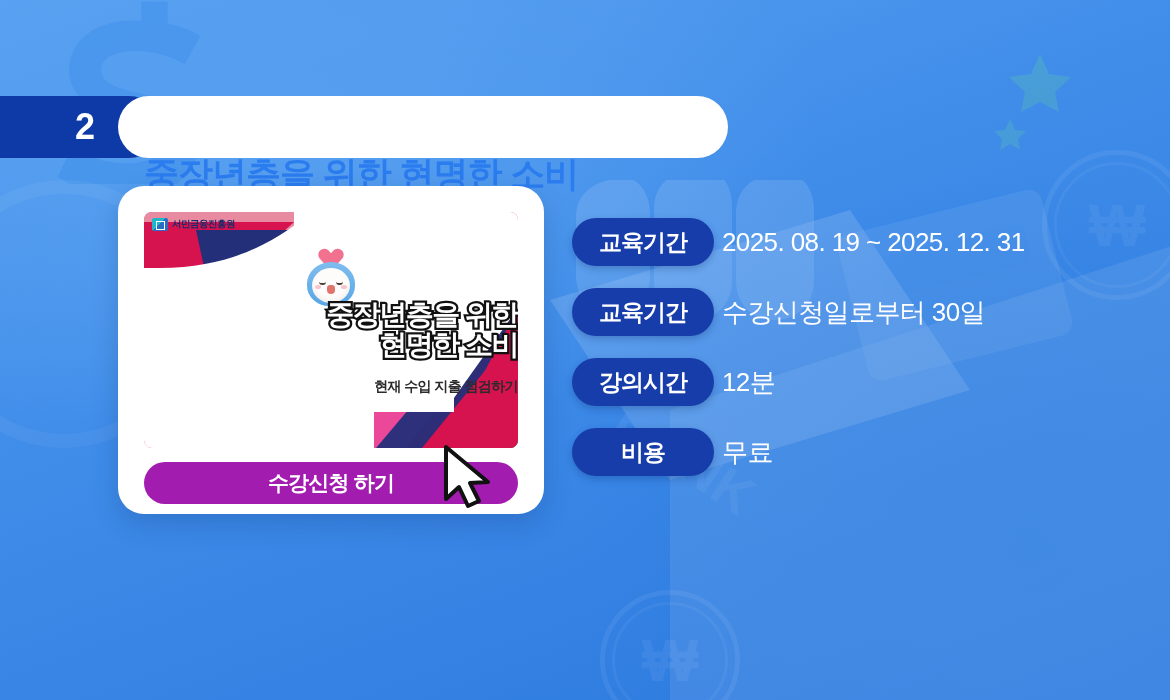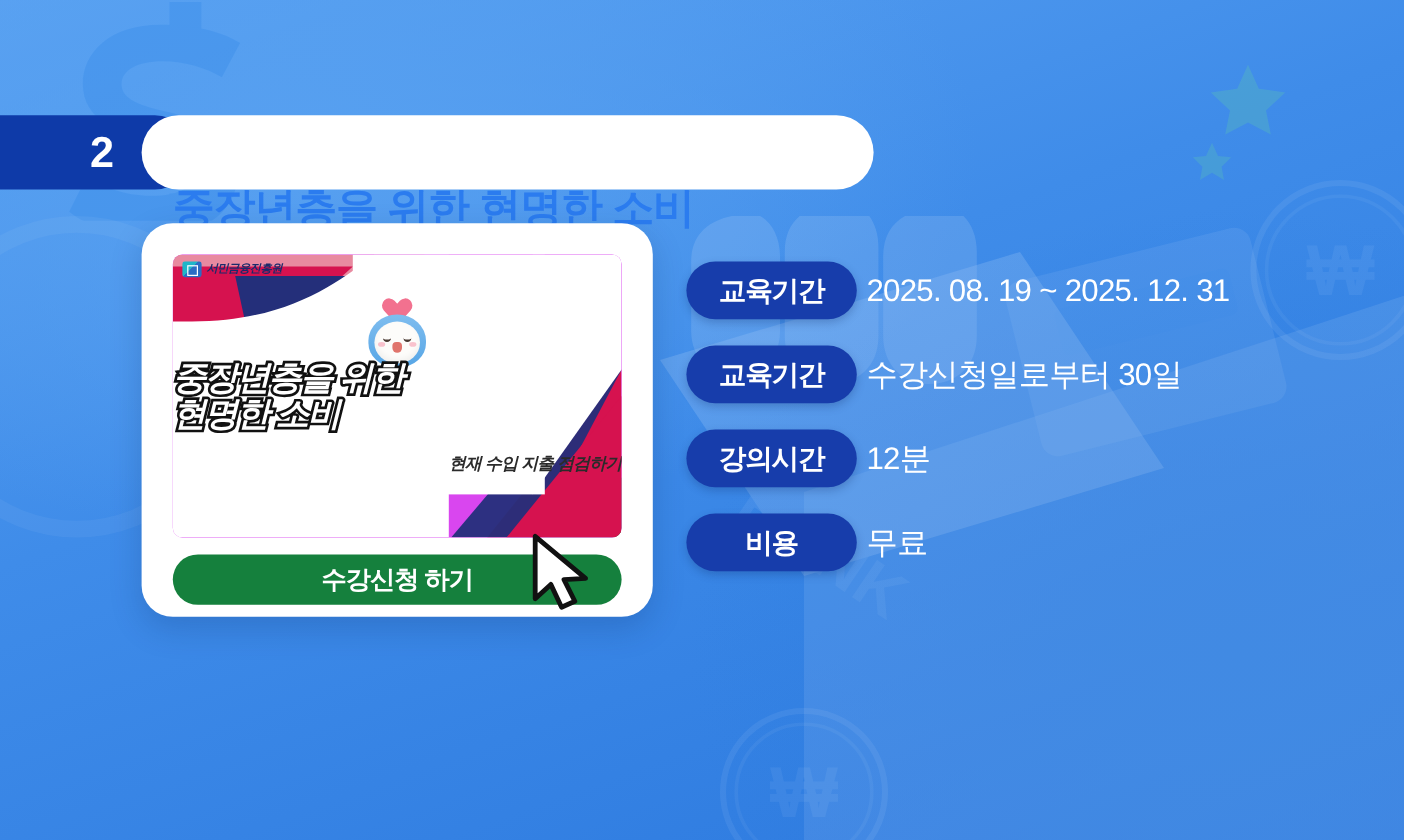--- a/index.html
+++ b/index.html
@@ -36,21 +36,21 @@
     color:#ffffff;font-size:36px;font-weight:bold;}
   .hdr-white{position:absolute;left:118px;top:0;height:62px;width:610px;
     background:#ffffff;border-radius:31px;}
   .hdr-title{position:absolute;left:144px;top:0;height:62px;line-height:62px;
     color:#2b7cef;font-size:35px;font-weight:bold;letter-spacing:-1px;white-space:nowrap;margin-top:47px;}
 
   
   .card{position:absolute;left:118px;top:186px;width:426px;height:328px;
     background:#ffffff;border-radius:26px;box-shadow:0 10px 26px rgba(12,48,110,.22);}
   .thumb{position:absolute;left:26px;top:26px;width:374px;height:236px;
-    background:#d946ef;border-radius:8px;overflow:hidden;font-style:italic;}
+    background:#ec4899;border-radius:8px;overflow:hidden;}
   .thumb-deco{position:absolute;inset:0;}
   .logo{position:absolute;left:8px;top:6px;display:flex;align-items:center;gap:4px;z-index:4;}
   .logo-mark{width:16px;height:13px;background:linear-gradient(135deg,#1fb6c9 0%,#1fb6c9 45%,#2b6cc4 46%,#2b6cc4 100%);
     border-radius:2px;position:relative;}
   .logo-mark:after{content:"";position:absolute;left:4px;top:3px;width:7px;height:7px;
     border:1.5px solid #ffffff;}
   .logo-text{font-size:9.5px;font-weight:bold;color:#1b2a6b;letter-spacing:-.5px;white-space:nowrap;}
 
   .mascot{position:absolute;left:50%;top:34px;transform:translateX(-50%);width:56px;height:62px;z-index:3;}
   .m-heart{position:absolute;left:50%;top:0;transform:translateX(-50%);width:22px;height:20px;}
@@ -62,27 +62,27 @@
     background:linear-gradient(180deg,#7fbdef 0%,#57a6e6 100%);}
   .m-face{position:absolute;left:9px;top:22px;width:38px;height:35px;border-radius:50%;
     background:#fdfcfa;box-shadow:inset 0 -3px 5px rgba(0,0,0,.05);}
   .m-eye{position:absolute;top:11px;width:7px;height:4px;border-bottom:2px solid #4a3a33;border-radius:0 0 7px 7px;}
   .m-eye.l{left:7px;} .m-eye.r{right:7px;}
   .m-cheek{position:absolute;top:17px;width:6px;height:4px;border-radius:50%;background:#f9c2cd;}
   .m-cheek.l{left:3px;} .m-cheek.r{right:3px;}
   .m-mouth{position:absolute;left:50%;top:17px;transform:translateX(-50%);width:8px;height:9px;
     border-radius:4px 4px 5px 5px;background:#e0746c;}
 
-  .thumb-title{position:absolute;left:0;right:0;top:88px;text-align:left;z-index:3;
+  .thumb-title{position:absolute;left:0;right:0;top:88px;text-align:right;z-index:3;
     font-size:28px;font-weight:bold;line-height:1.08;letter-spacing:-1.5px;color:#ffffff;
     -webkit-text-stroke:4.5px #111111;paint-order:stroke fill;}
   .thumb-sub{position:absolute;left:0;right:0;top:166px;text-align:right;z-index:3;
     font-size:14px;font-weight:bold;color:#2b2b2b;letter-spacing:-.6px;}
 
-  .cta{position:absolute;left:26px;top:276px;width:374px;height:42px;background:#15803d;
+  .cta{position:absolute;left:26px;top:276px;width:374px;height:42px;background:#a21caf;
     border-radius:21px;color:#ffffff;font-size:21px;font-weight:bold;letter-spacing:-.8px;
     display:flex;align-items:center;justify-content:center;}
   .cursor{position:absolute;left:440px;top:444px;width:56px;height:66px;z-index:6;}
 
   
   .info{position:absolute;left:572px;top:218px;}
   .row{display:flex;align-items:center;height:48px;margin-bottom:22px;}
   .row-label{width:142px;height:48px;border-radius:24px;background:#173dab;
     color:#ffffff;font-size:23px;font-weight:bold;letter-spacing:-1px;
     display:flex;align-items:center;justify-content:center;

